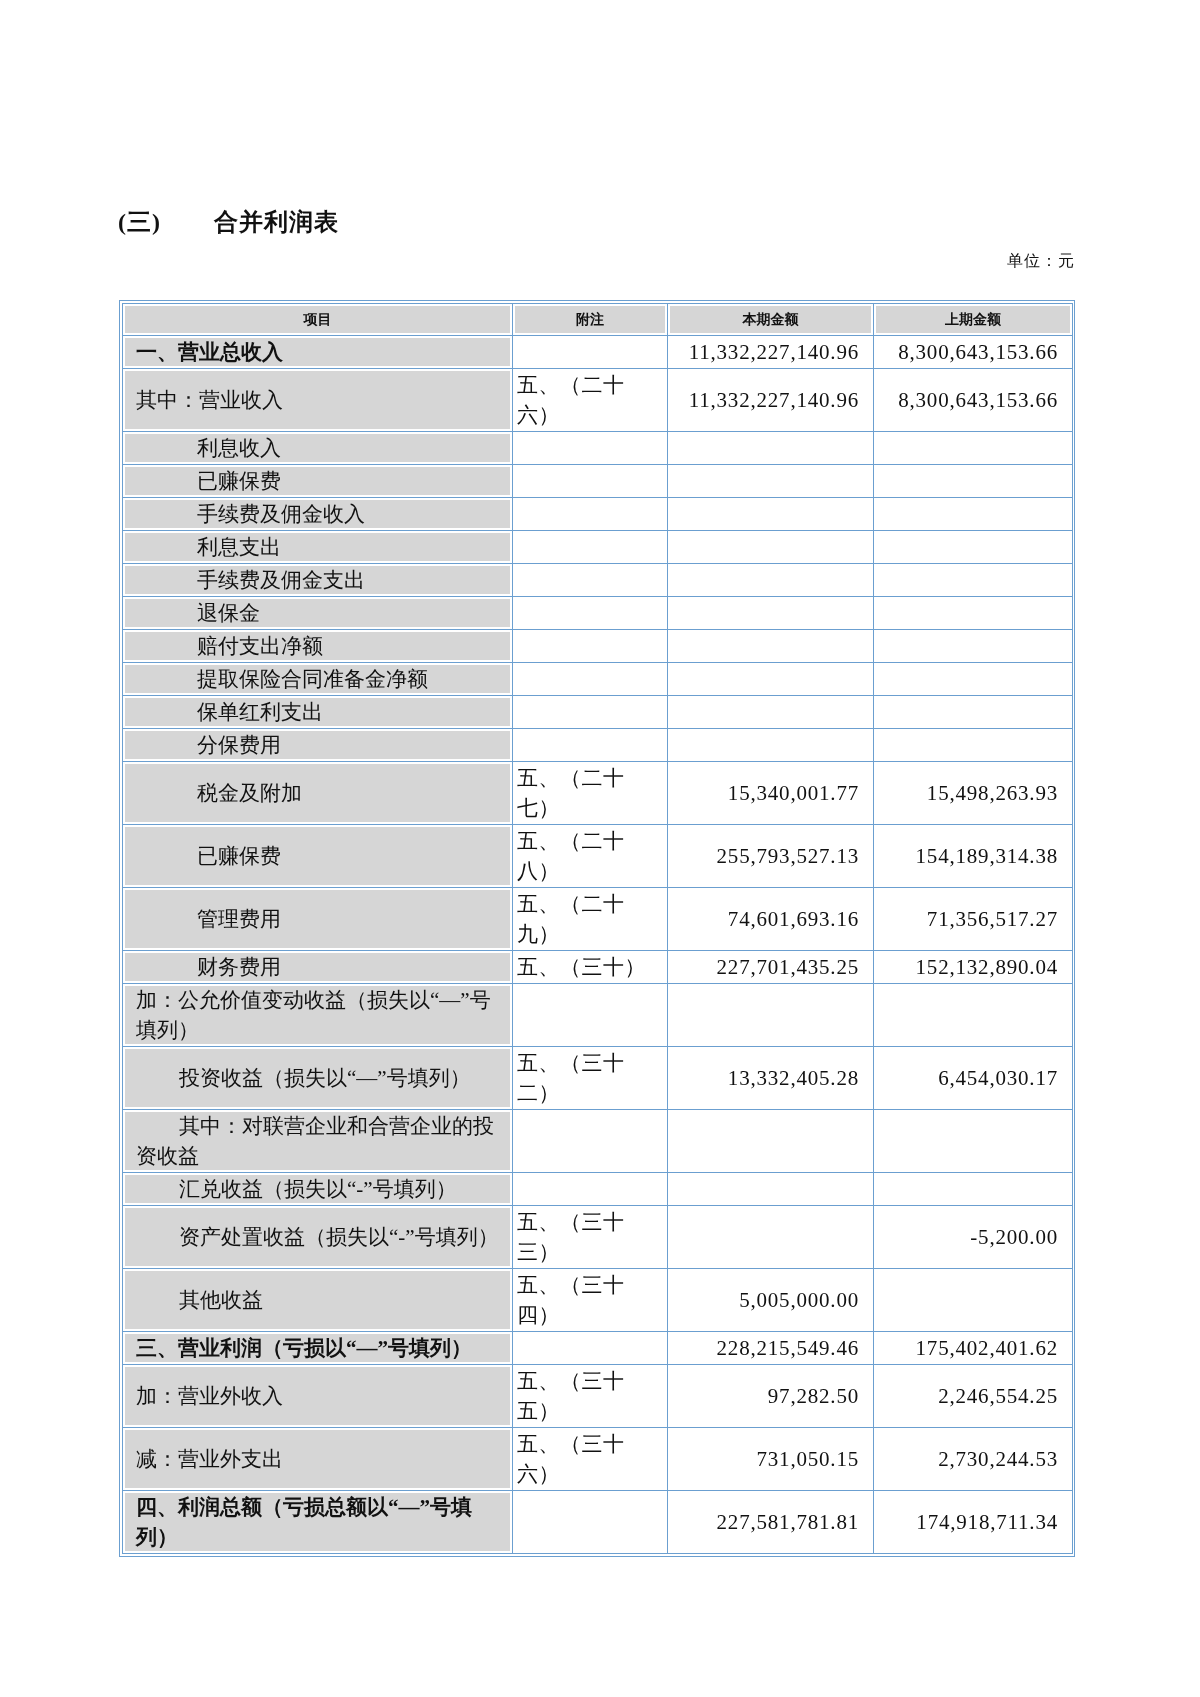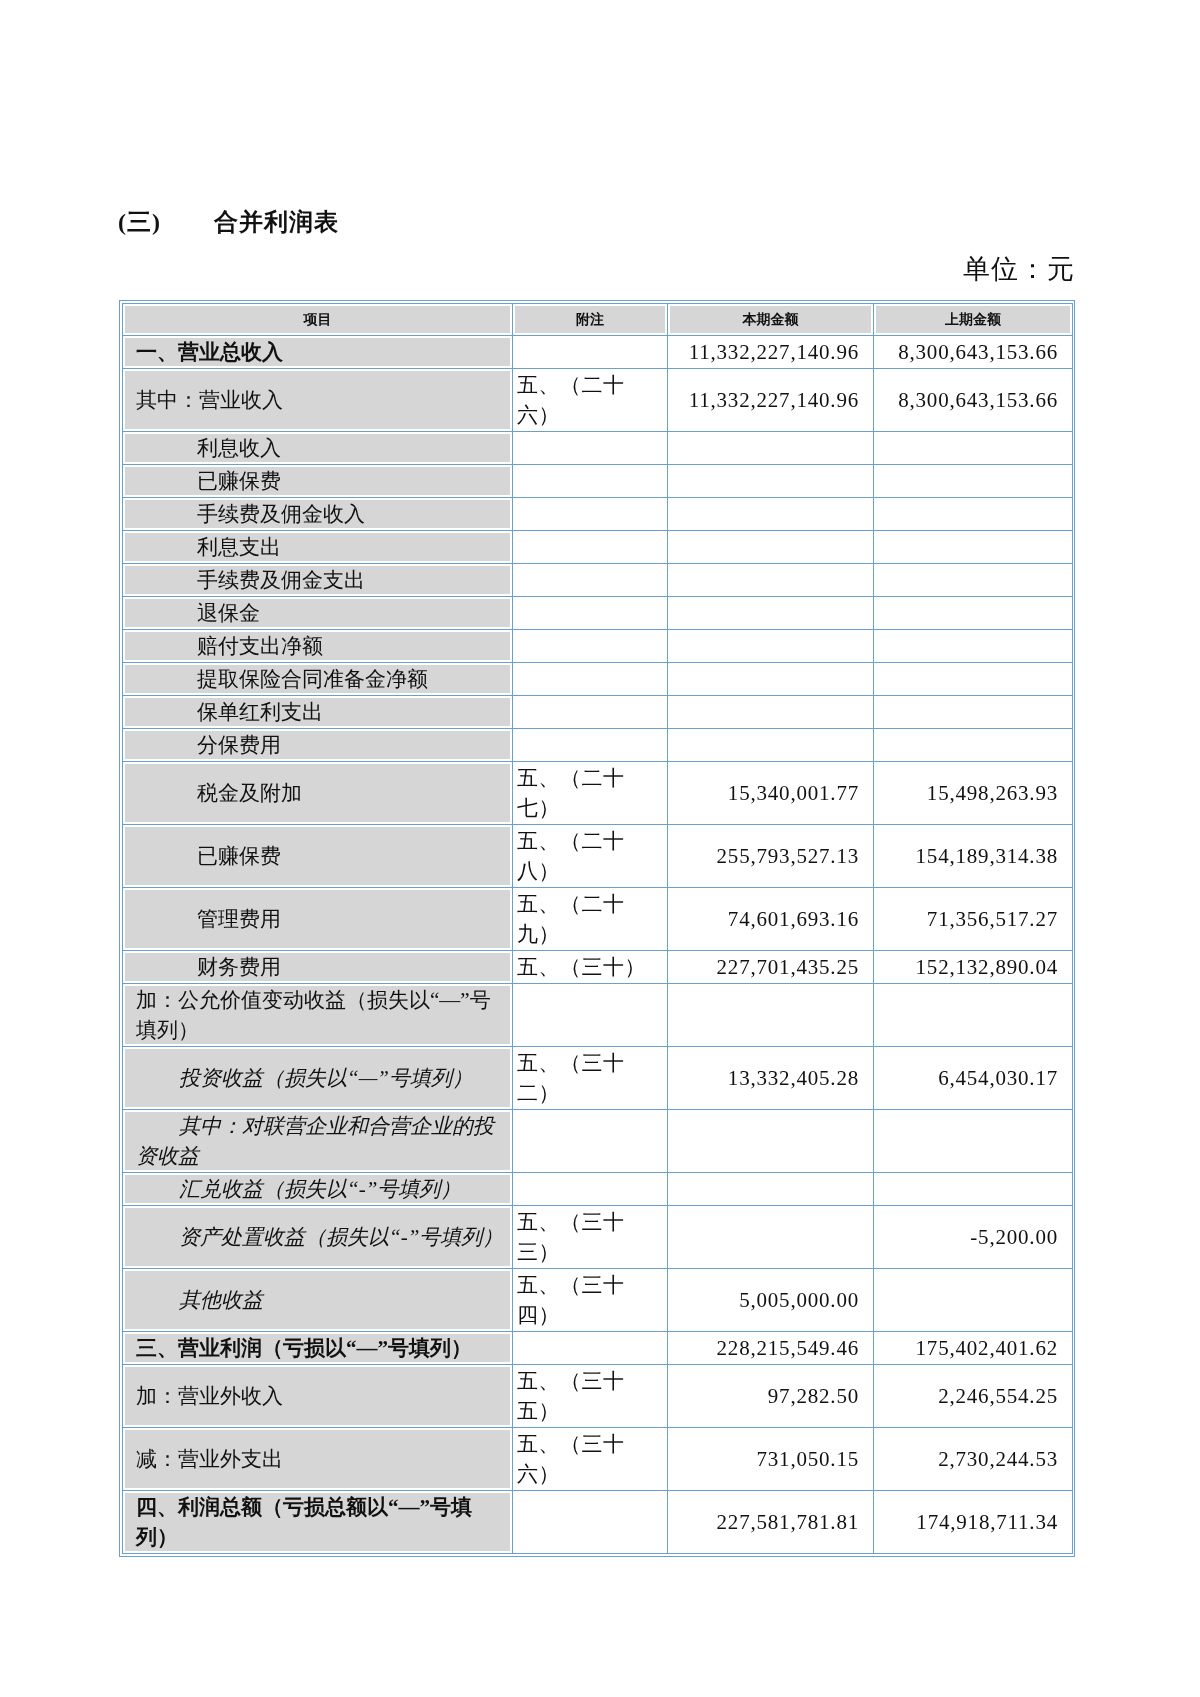--- a/index.html
+++ b/index.html
@@ -17,21 +17,21 @@
   .doc-title {
     position: absolute; left: 118px; top: 206px;
     font-size: 24px; font-weight: bold; letter-spacing: 1px;
     white-space: nowrap;
   }
   .doc-title .sec-no { display: inline-block; }
   .doc-title .sec-name { display: inline-block; margin-left: 46px; }
 
   .unit-label {
     position: absolute; top: 251px; right: 125px;
-    font-size: 27px; letter-spacing: 1px;
+    font-size: 16px; letter-spacing: 1px;
   }
 
   .table-frame {
     position: absolute; left: 119px; top: 300px; width: 956px;
     border: 1px solid var(--border-blue);
     padding: 2px; background: #ffffff;
   }
   table.fin {
     width: 100%;
     border-collapse: collapse;
@@ -54,21 +54,21 @@
   
   table.fin th, td.c-item {
     background: var(--shade-gray);
     box-shadow: inset 0 0 0 2px #ffffff;
   }
   table.fin th { font-weight: bold; text-align: center; font-size: 14px; }
 
   td.c-item { text-align: left; padding: 1px 6px 1px 13px; }
   td.c-item.bold { font-weight: bold; }
   td.c-item.ind0 { text-indent: 0; margin-left: 24px; }
-  td.c-item.ind1 { text-indent: 43px; font-style: italic; }
+  td.c-item.ind1 { text-indent: 43px; }
   td.c-item.ind2 { text-indent: 61px; }
 
   td.c-note { text-align: left; padding: 1px 4px; letter-spacing: 0.5px; margin-top: 12px; }
   td.c-amt  { text-align: right; padding: 1px 14px 1px 4px; letter-spacing: 0.8px; }
 </style>
 </head>
 <body style="--border-blue: #6b9fd0; --shade-gray: #d6d6d6;">
 
 <div class="page">
 

